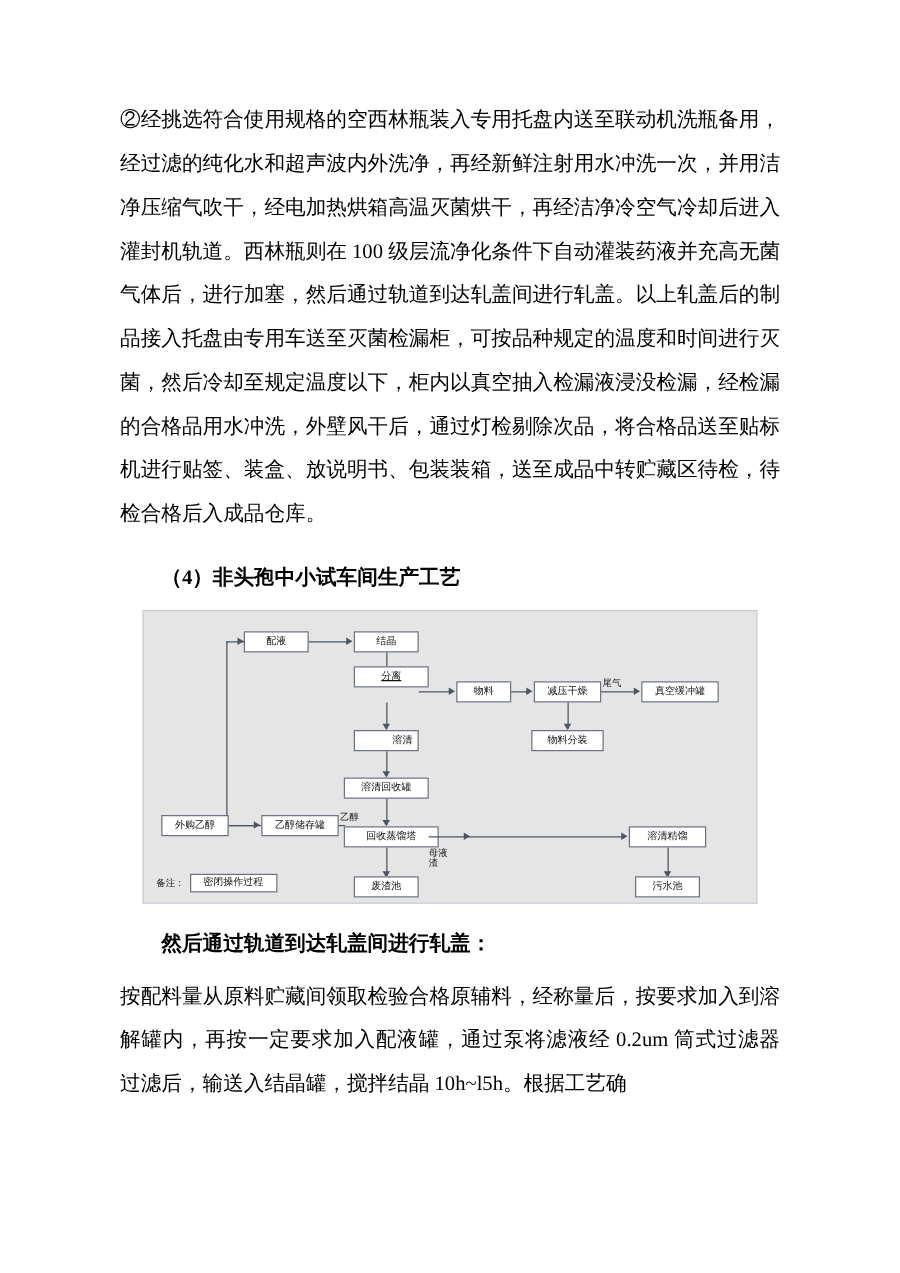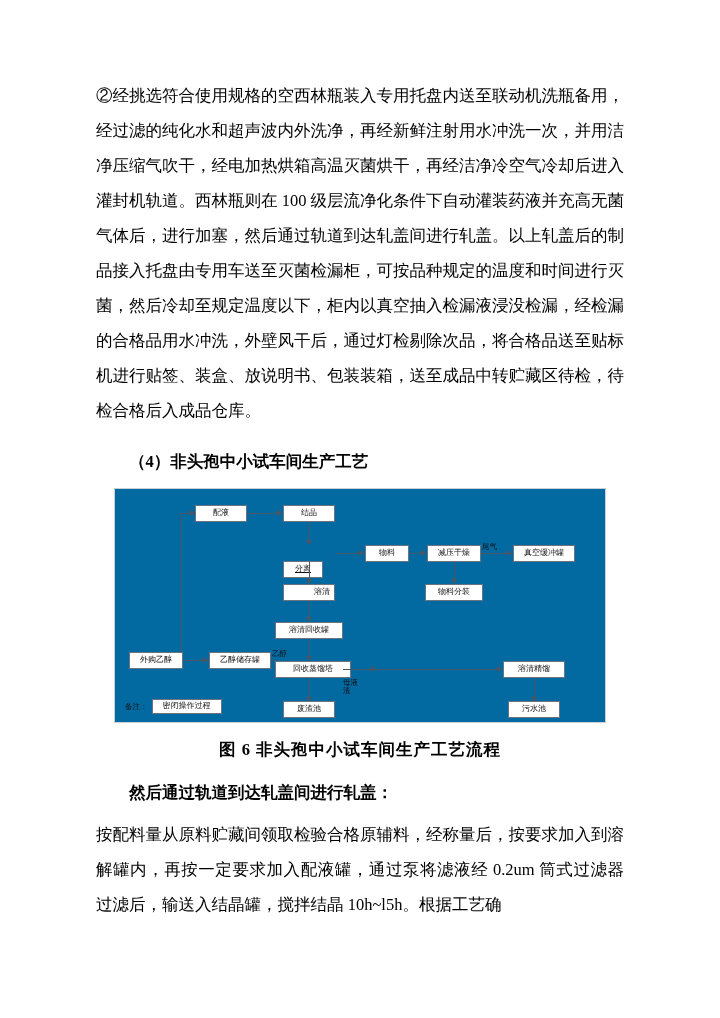--- a/index.html
+++ b/index.html
@@ -41,21 +41,21 @@
     font-size: 16.5px;
     font-weight: bold;
     line-height: 32px;
     color: #000;
     padding-left: 33px;
   }
   .figure-box {
     margin: 6px 0 0 18px;
     width: 492px;
     height: 235px;
-    background: #0369a1;
+    background: #e5e5e5;
     border: 1px solid #c8cdd6;
     position: relative;
     box-sizing: border-box;
   }
   .fig-node {
     position: absolute;
     background: #ffffff;
     border: 1px solid #6b7280;
     font-family: "Liberation Sans", sans-serif;
     font-size: 8px;
@@ -142,21 +142,21 @@
     <div class="figure-box">
 
       <div class="fig-node" style="left:80px; top:16px; width:52px; height:17px;">配液</div>
       <div class="fig-node" style="left:168px; top:16px; width:52px; height:17px;">结晶</div>
       <div class="fig-line" style="left:132px; top:24px; width:31px; height:1px;"></div>
       <div class="fig-arrow arrow-right" style="left:162px; top:21px;"></div>
 
       <div class="fig-line" style="left:194px; top:33px; width:1px; height:22px;"></div>
       <div class="fig-arrow arrow-down" style="left:191px; top:51px;"></div>
 
-      <div class="fig-node" style="left:168px; top:72px; width:40px; height:17px;text-decoration:underline;">分离</div>
+      <div class="fig-node" style="left:168px; top:44px; width:60px; height:17px;text-decoration:underline;">分离</div>
       <div class="fig-node" style="left:250px; top:56px; width:44px; height:17px;">物料</div>
       <div class="fig-node" style="left:312px; top:56px; width:54px; height:17px;">减压干燥</div>
       <div class="fig-node" style="left:398px; top:56px; width:62px; height:17px;">真空缓冲罐</div>
 
       <div class="fig-line" style="left:220px; top:64px; width:25px; height:1px;"></div>
       <div class="fig-arrow arrow-right" style="left:244px; top:61px;"></div>
 
       <div class="fig-line" style="left:294px; top:64px; width:13px; height:1px;"></div>
       <div class="fig-arrow arrow-right" style="left:306px; top:61px;"></div>
 
@@ -208,21 +208,20 @@
       <div class="fig-arrow arrow-down" style="left:416px; top:208px;"></div>
       <div class="fig-node" style="left:393px; top:212px; width:52px; height:17px;">污水池</div>
 
       <div class="note-wrap">
         <span class="fig-label" style="position:relative; left:0; top:0;">备注：</span>
         <span class="fig-node" style="position:relative; left:0; top:0; width:70px; height:15px;">密闭操作过程</span>
       </div>
 
     </div>
 
-    <div class="fig-caption">图 6  非头孢中小试车间生产工艺流程</div>
 
     <div class="sub-heading">然后通过轨道到达轧盖间进行轧盖：</div>
 
     <p class="body-text indent2" style="margin-top:8px;">按配料量从原料贮藏间领取检验合格原辅料，经称量后，按要求加入到溶解罐内，再按一定要求加入配液罐，通过泵将滤液经 0.2um 筒式过滤器过滤后，输送入结晶罐，搅拌结晶 10h~l5h。根据工艺确</p>
 
   </div>
 
 </div>
 
 </body></html>

